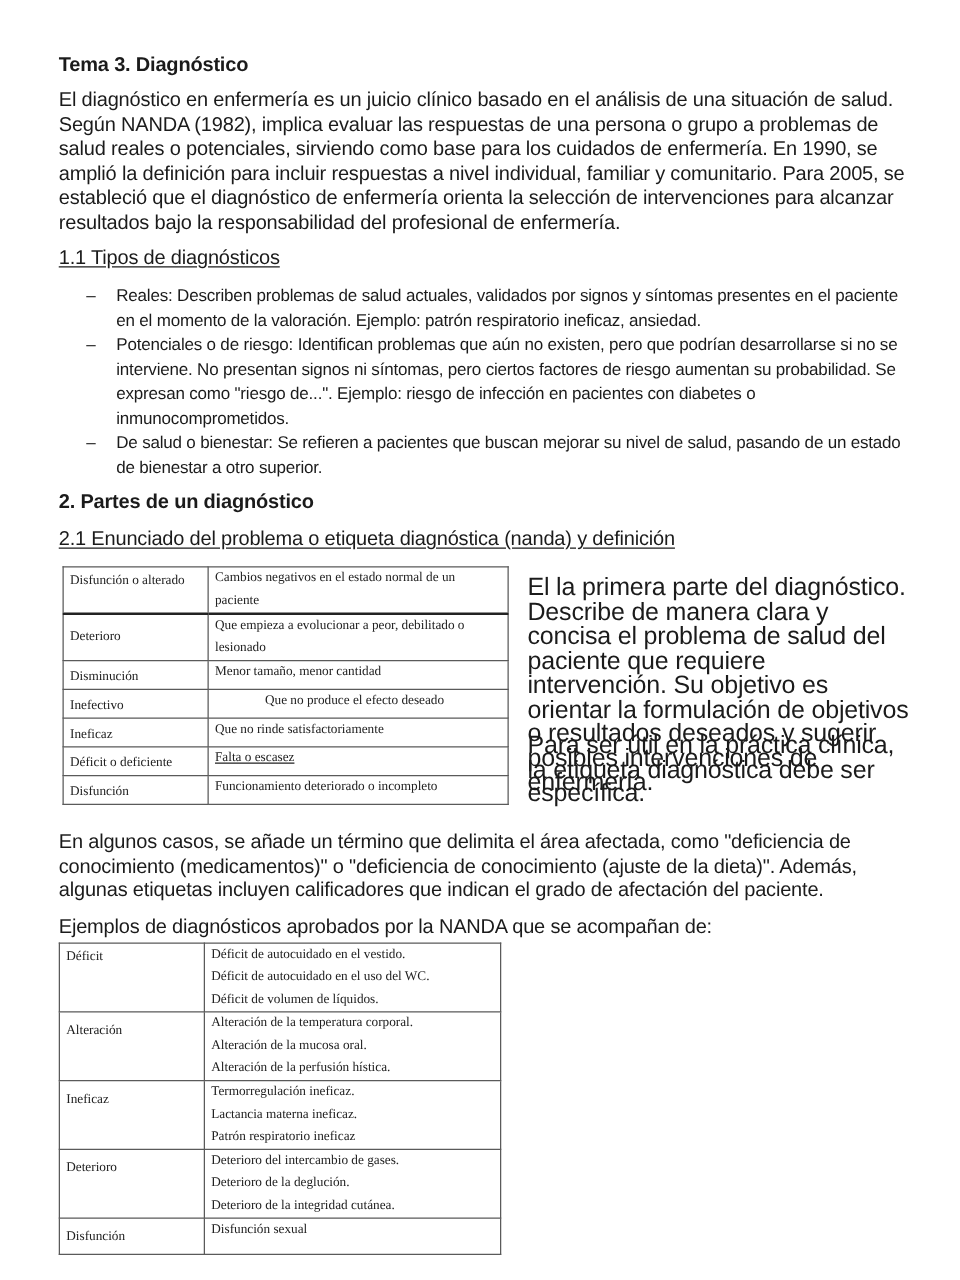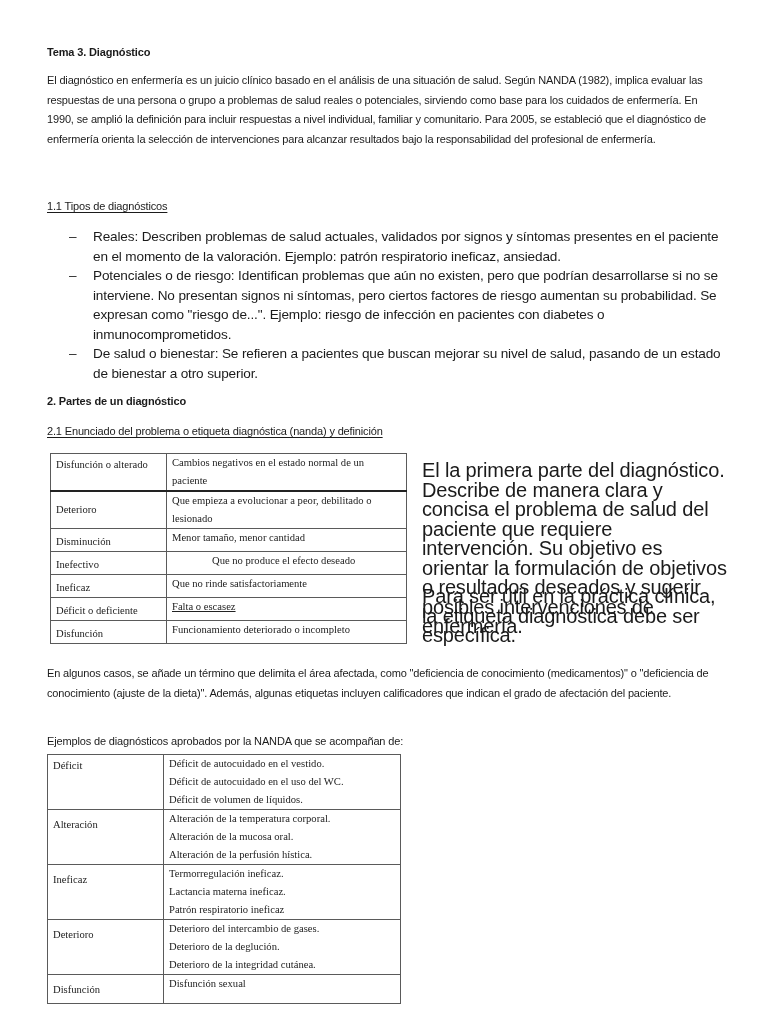--- a/index.html
+++ b/index.html
@@ -1,20 +1,20 @@
 <!DOCTYPE html>
 <html><head>
   <meta charset="utf-8">
   <style>
     html, body { margin: 0; padding: 0; background: #ffffff; }
     body {
       width: 768px; height: 1024px; position: relative; overflow: hidden;
       font-family: "Liberation Sans", sans-serif; color: #1b1b1b;
     }
-    .txt { position: absolute; left: 47px; font-size: 11px; line-height: 19.5px; letter-spacing: -0.15px; }
+    .txt { position: absolute; left: 47px; font-size: 16px; line-height: 19.5px; letter-spacing: -0.15px; }
     .h-bold { font-weight: bold; }
     .u { text-decoration: underline; text-underline-offset: 2px; }
     .p { width: 680px; }
     ul.dash { position: absolute; left: 47px; top: 227px; margin: 0; padding: 0; list-style: none; width: 680px; font-size: 13.6px; line-height: 19.5px; letter-spacing: -0.15px; }
     ul.dash li { position: relative; padding-left: 46px; margin-bottom: 0px; }
     ul.dash li .dash-mark { position: absolute; left: 22px; top: 0; }
     .side-text { position: absolute; left: 422px; width: 305px; font-size: 20px; line-height: 19.5px; letter-spacing: -0.15px; }
     table.scan {
       position: absolute; border-collapse: collapse; font-family: "Liberation Serif", serif; color: #222;
       font-size: 10.6px; line-height: 18px;

